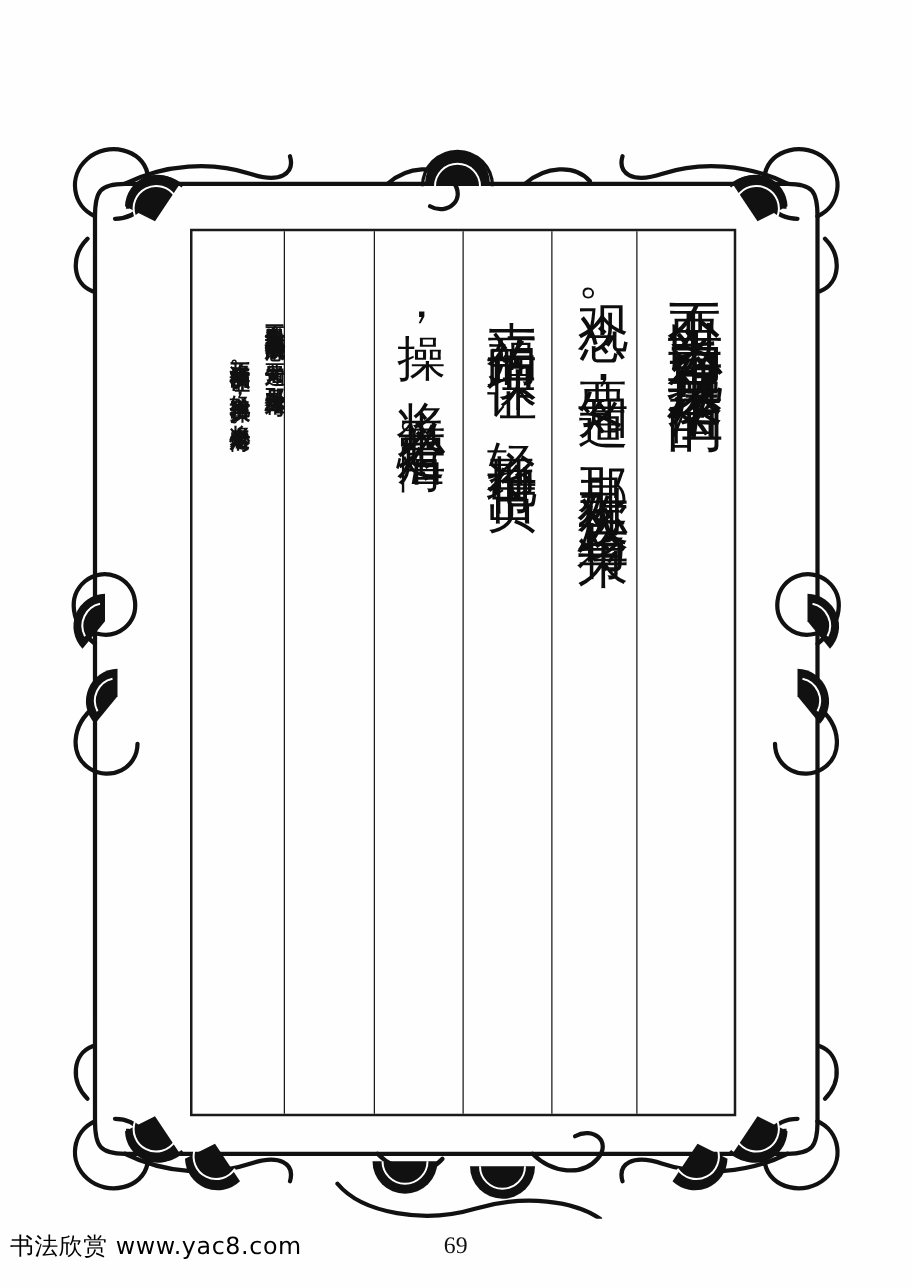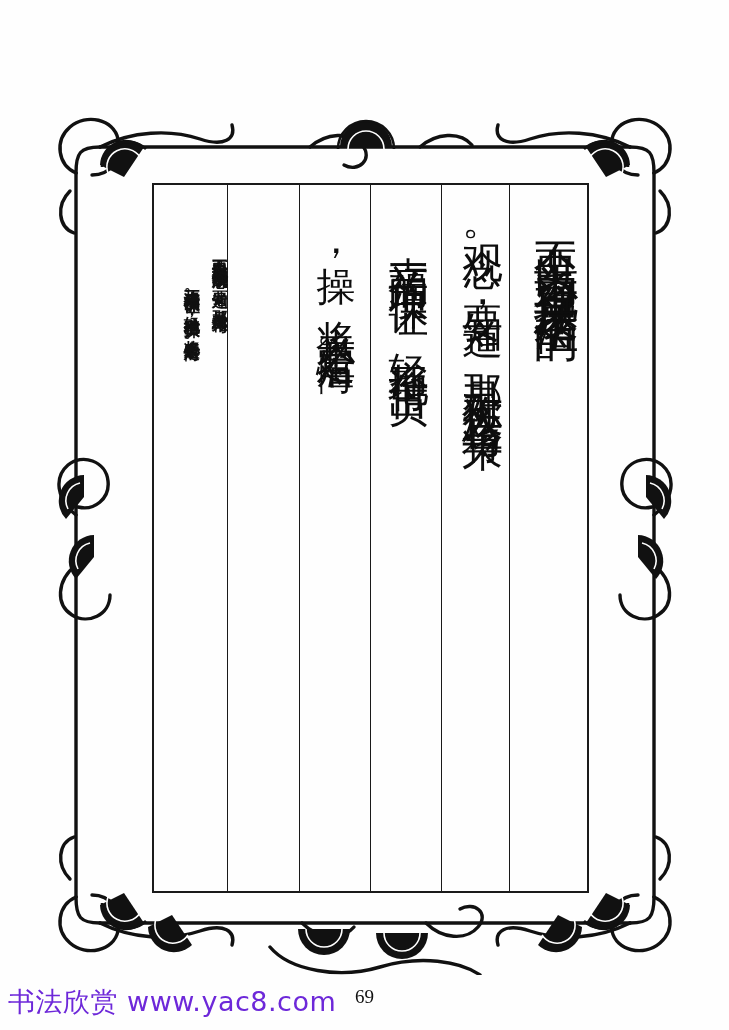--- a/index.html
+++ b/index.html
@@ -85,22 +85,22 @@
   }
   #print-col-1 { right: 358px; top: 62px; }
   #print-col-2 { right: 386px; top: 92px; }
 
   
   #watermark {
     position: absolute;
     left: 8px;
     top: 984px;
     font-family: "DejaVu Sans", "Liberation Sans", sans-serif;
-    font-size: 27px;
-    color: #6d28d9;
+    font-size: 19px;
+    color: #000000;
     letter-spacing: 0.5px;
     white-space: nowrap;
   }
   #page-number {
     position: absolute;
     left: 0;
     top: 986px;
     width: 729px;
     text-align: center;
     font-family: "Liberation Serif", serif;

